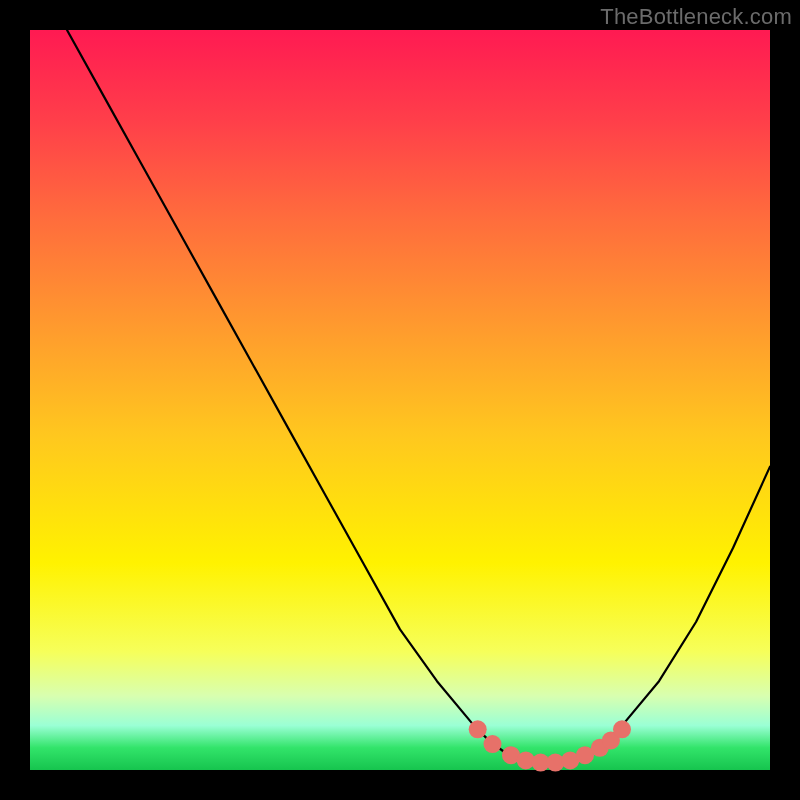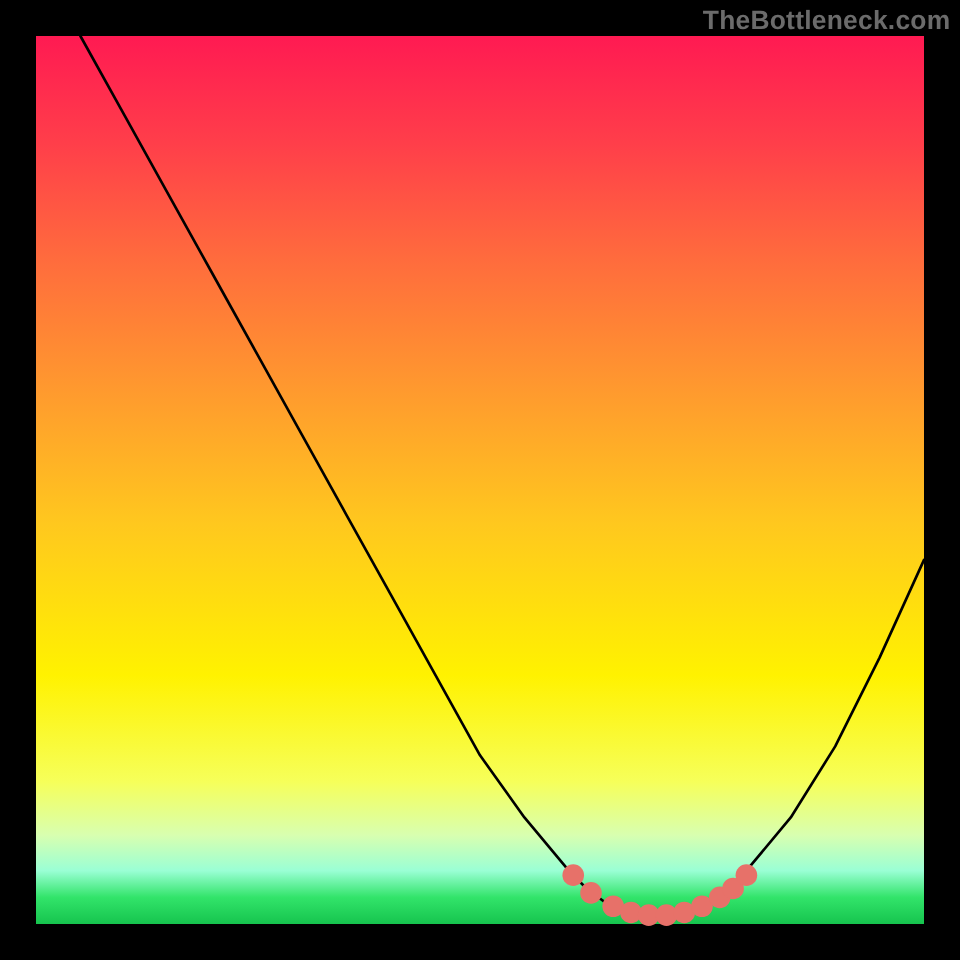--- a/index.html
+++ b/index.html
@@ -38,21 +38,21 @@
       #32e46a 97%,
       #16c44e 100%
     );
   }
   .watermark {
     position: absolute;
     top: 4px;
     right: 8px;
     color: #6b6b6b;
     font-size: 22px;
-    font-weight: 700;
+    font-weight: 400;
     letter-spacing: 0.2px;
     user-select: none;
   }
   svg.curve {
     position: absolute;
     left: 0;
     top: 0;
     width: 740px;
     height: 740px;
     overflow: visible;

